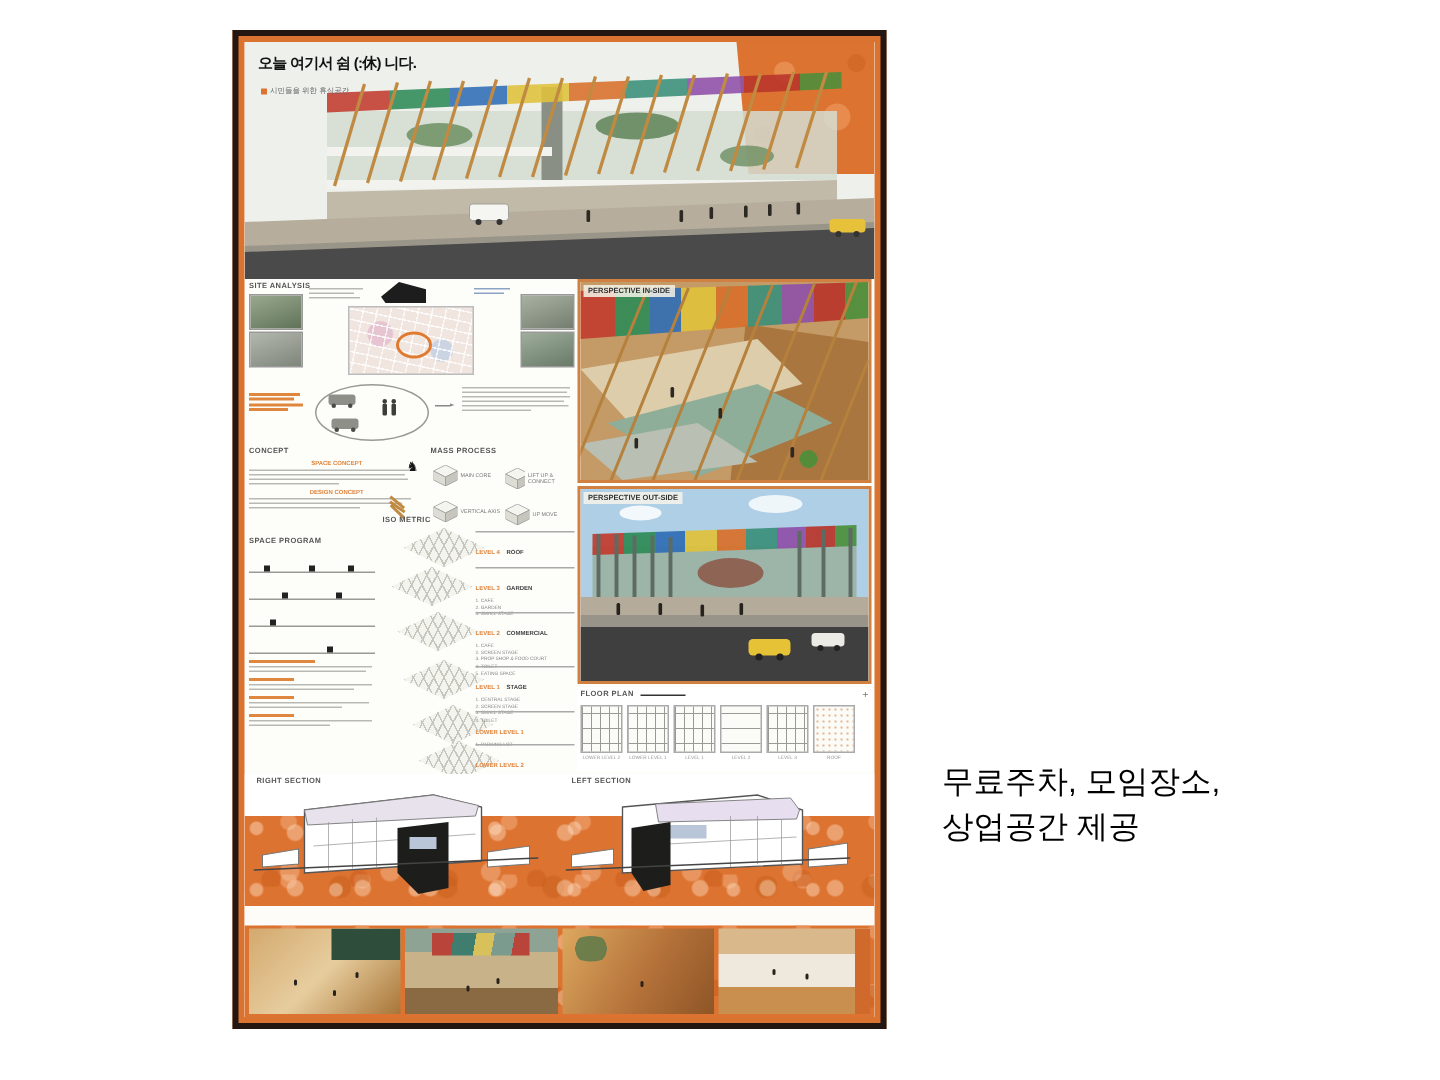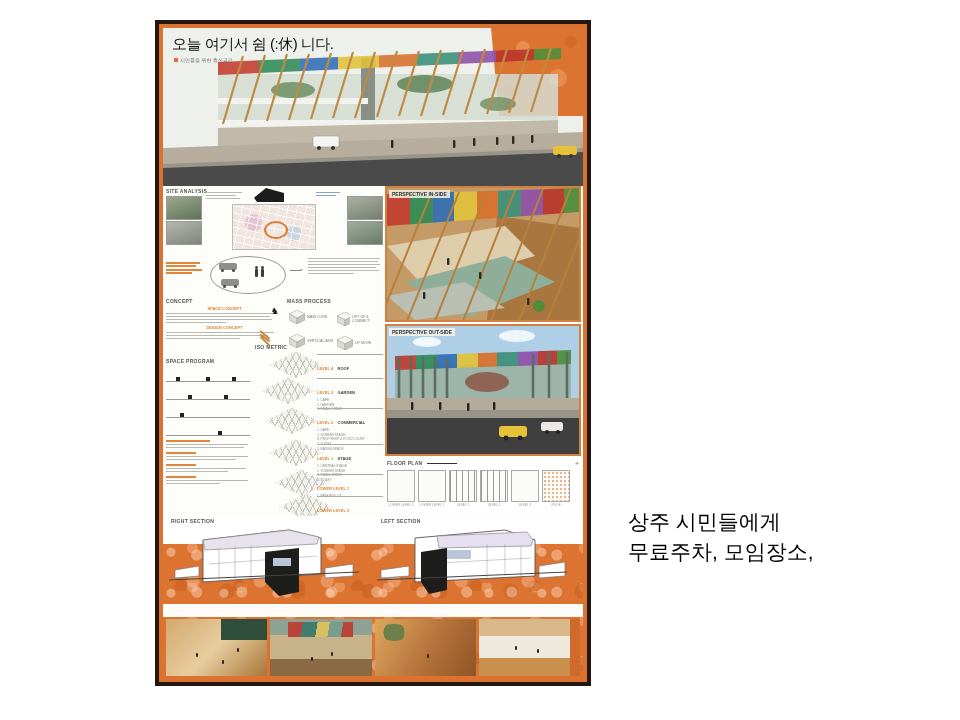--- a/index.html
+++ b/index.html
@@ -18,21 +18,21 @@
         radial-gradient(circle at 15% 20%, rgba(255,226,200,.45) 0 4px, transparent 5px),
         radial-gradient(circle at 45% 70%, rgba(255,212,182,.35) 0 6px, transparent 7px),
         radial-gradient(circle at 75% 30%, rgba(255,232,206,.4) 0 5px, transparent 6px),
         radial-gradient(circle at 90% 80%, rgba(198,95,28,.5) 0 7px, transparent 8px),
         radial-gradient(circle at 30% 90%, rgba(198,88,24,.45) 0 6px, transparent 7px),
         radial-gradient(circle at 60% 10%, rgba(248,192,152,.4) 0 5px, transparent 6px);
       background-size:53px 41px,67px 53px,45px 37px,71px 59px,59px 47px,49px 39px;}
   
   .hero{position:absolute;left:0;top:0;width:420px;height:158px;}
   .hero svg{position:absolute;inset:0;}
-  .hero-title{position:absolute;left:9px;top:7px;font-size:15px;font-weight:normal;color:#111;letter-spacing:-.5px;}
+  .hero-title{position:absolute;left:9px;top:7px;font-size:10px;font-weight:bold;color:#111;letter-spacing:-.5px;}
   .hero-sub{position:absolute;left:11px;top:29px;font-size:5px;color:#666;display:flex;align-items:center;gap:2px;}
   .hero-sub i{display:inline-block;width:4px;height:4px;background:#dd7331;}
   
   .sec-h{font-size:5px;font-weight:bold;color:#555;letter-spacing:.3px;}
   .bar{background:#b9b9b3;height:1.5px;margin:1.5px 0;}
   .bar.o{background:#e0873f;height:2px;}
   .bar.b{background:#8ba3c4;}
   
   .site{position:absolute;left:3px;top:160px;width:215px;height:62px;}
   .site .thumb{position:absolute;border:0.5px solid #999;}
@@ -120,22 +120,22 @@
   .ph4:before{content:"";position:absolute;right:0;top:0;width:10%;height:100%;background:#cf6a2c;}
   .dot{position:absolute;width:2px;height:4px;background:#26221d;border-radius:1px;}
 </style>
 </head>
 <body>
 
 <div class="slide">
 
 
   <div class="right-caption">
-    <div>상주 시민들에게</div>
     <div>무료주차, 모임장소,</div>
+    <div>상업공간 제공</div>
   </div>
 
   <div class="poster">
     <div class="poster-content">
 
       <div class="hero">
         <svg viewBox="0 0 420 158">
           <defs>
             <linearGradient id="roofg" x1="0" y1="0" x2="1" y2="0">
               <stop offset="0" stop-color="#c23b2e"></stop>

